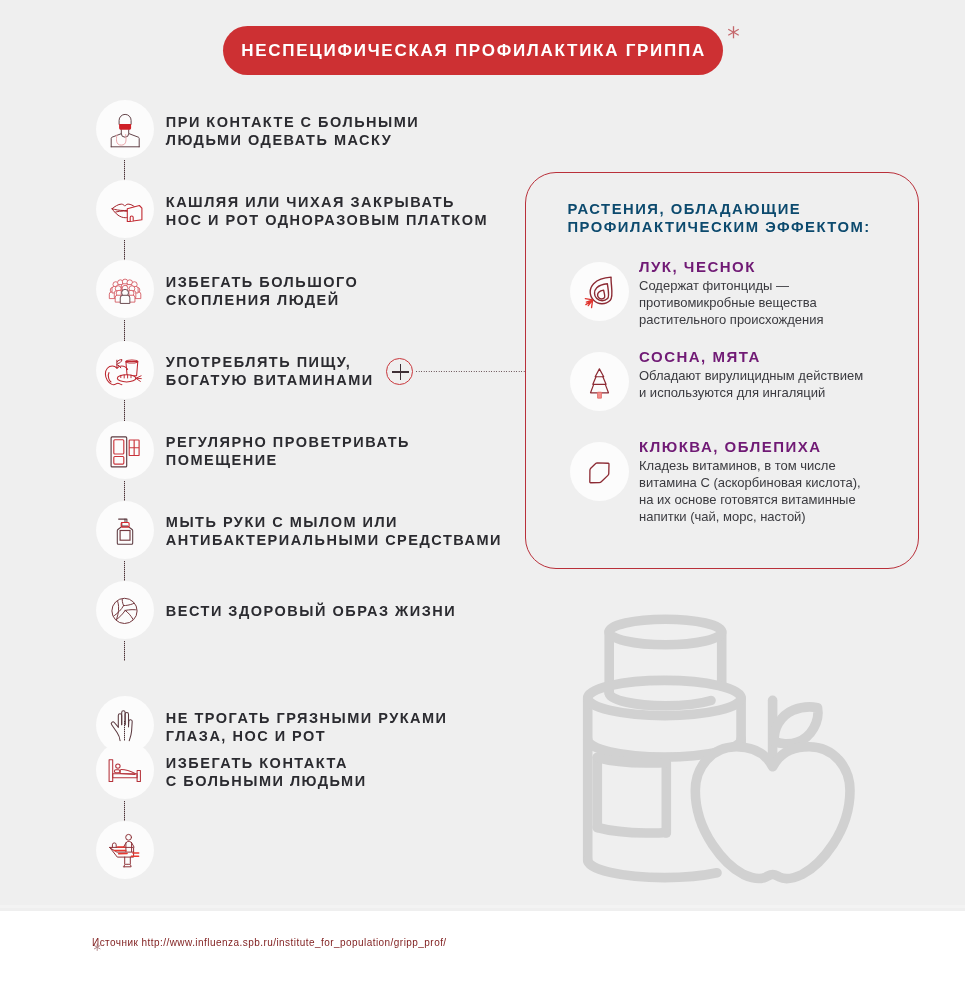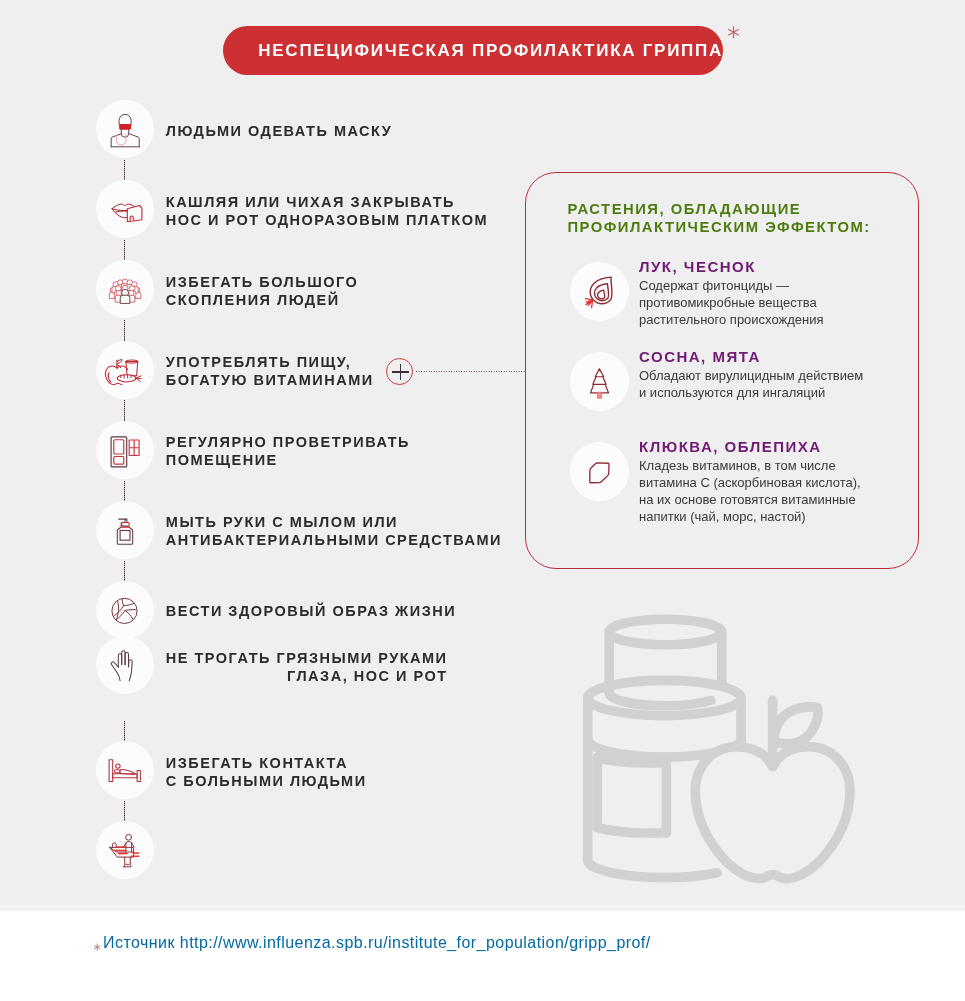--- a/index.html
+++ b/index.html
@@ -3,21 +3,21 @@
 <meta charset="utf-8">
 <title>Неспецифическая профилактика гриппа</title>
 <style>
   html,body{margin:0;padding:0;}
   body{width:965px;height:1001px;background:#efefef;font-family:"Liberation Sans",sans-serif;
        overflow:hidden;position:relative;-webkit-font-smoothing:antialiased;}
   .page{position:absolute;left:0;top:0;width:965px;height:1001px;}
 
   
   .title-pill{position:absolute;left:222.5px;top:26px;width:500.5px;height:49px;border-radius:24.5px;
-    background:#cd3033;display:flex;align-items:center;justify-content:flex-end;}
+    background:#cd3033;display:flex;align-items:center;justify-content:center;}
   .title-pill span{color:#ffffff;font-size:17px;font-weight:bold;letter-spacing:1.73px;white-space:nowrap;padding-left:1.73px;}
   .title-asterisk{position:absolute;left:725.5px;top:24.5px;width:15px;height:15px;}
 
   
   .steps{position:absolute;left:0;top:0;width:525px;height:1001px;}
   .step{position:absolute;left:0;width:525px;height:58px;}
   .step-circle{position:absolute;left:96px;top:0;width:58px;height:58px;border-radius:50%;background:#fcfcfc;}
   .step-circle svg{position:absolute;left:0;top:0;display:block;}
   .step-text{position:absolute;left:165.8px;top:1.6px;height:58px;display:flex;flex-direction:column;justify-content:center;}
   .step-text div{font-size:14.5px;font-weight:bold;letter-spacing:1.5px;color:#2b2b30;line-height:18.1px;white-space:nowrap;}
@@ -32,39 +32,39 @@
   .plus-badge i.h{left:5.4px;top:12.2px;width:16.2px;height:1.7px;}
   .plus-badge i.v{left:12.6px;top:5px;width:1.7px;height:16.2px;}
   .plus-line{position:absolute;left:415px;top:370.9px;height:1.4px;width:110px;
     background-image:linear-gradient(90deg,#4f3338 50%,rgba(255,255,255,0) 0%);
     background-position:top;background-size:2.5px 1.4px;background-repeat:repeat-x;}
 
   
   .panel{position:absolute;left:525px;top:172px;width:394px;height:397px;
     border:1.9px solid #b9303a;border-radius:31px;box-sizing:border-box;}
   .panel-heading{position:absolute;left:567.4px;top:200.1px;}
-  .panel-heading div{font-size:14.8px;font-weight:bold;letter-spacing:1.5px;color:#4d7c0f;
+  .panel-heading div{font-size:14.8px;font-weight:bold;letter-spacing:1.5px;color:#0c4a6e;
     line-height:18px;white-space:nowrap;}
   .pitem-circle{position:absolute;left:570px;width:59px;height:59px;border-radius:50%;background:#fcfcfc;}
   .pitem-circle svg{position:absolute;left:0;top:0;display:block;}
   .pitem-text{position:absolute;left:639px;}
   .pitem-title{font-size:15px;font-weight:bold;letter-spacing:1.5px;color:#701a75;
     line-height:18.2px;white-space:nowrap;}
   .pitem-body{font-size:13px;color:#3a3a3f;line-height:16.95px;white-space:nowrap;}
   .pitem-body:first-of-type{margin-top:0;}
   .pitem-title + .pitem-body{margin-top:1.6px;}
 
   
   .watermark{position:absolute;left:580px;top:599px;}
   .watermark svg{display:block;}
 
   
   .footer-band{position:absolute;left:0;top:910.5px;width:965px;height:90.5px;background:#ffffff;}
   .footer-rule{position:absolute;left:0;top:905px;width:965px;height:3px;background:#f3f3f3;}
-  .footer{position:absolute;left:103px;top:936px;font-size:16px;color:#0369a1;
+  .footer{position:absolute;left:92px;top:936px;font-size:10px;color:#7f1d1d;
     letter-spacing:0.45px;white-space:nowrap;line-height:13px;}
   .footer-ast{position:absolute;left:93.4px;top:937.4px;width:8.4px;height:8.4px;}
 </style>
 </head>
 <body>
 
 <div class="page">
 
   <div class="title-pill">
     <span>НЕСПЕЦИФИЧЕСКАЯ ПРОФИЛАКТИКА ГРИППА</span>
@@ -86,20 +86,21 @@
 <path d="M25.3 29.7v3.8a3.7 3.7 0 0 0 7.4 0v-3.8"></path>
 <path d="M15.2 46.8v-8.4c0-.5 .3-1 .8-1.2l9.3-3.5"></path>
 <path d="M43.2 46.8v-8.4c0-.5-.3-1-.8-1.2l-9.3-3.5"></path>
 <path d="M15.2 46.8h28"></path>
 </g>
 <path d="M23.1 24h12v3.9c0 1-.8 1.8-1.8 1.8h-8.4c-1 0-1.8-.8-1.8-1.8z" fill="#cf2027"></path>
 <path d="M20.8 34.9c-.3 2.5-.4 4.7-.2 6.2a4.7 4.7 0 0 0 9.3 0c.2-1.6 .1-4 -.2-6.6" fill="none" stroke="#eba6ab" stroke-width="1" stroke-linejoin="round" stroke-linecap="round"></path>
 </svg>
         </div>
         <div class="step-text">
+          <div>ПРИ КОНТАКТЕ С БОЛЬНЫМИ</div>
           <div>ЛЮДЬМИ ОДЕВАТЬ МАСКУ</div>
         </div>
       </div>
       <div class="connector" style="top: 160.1px; height: 20.7px;"></div>
       <div class="step" style="top: 180.3px; padding-left: 17px;">
         <div class="step-circle">
           <svg width="58" height="58" viewBox="0 0 58 58">
 <g fill="none" stroke="#a3222a" stroke-width="1" stroke-linejoin="round" stroke-linecap="round">
 <path d="M16.1 28.7c2.2-1.9 6.2-4.6 9.2-4.6 1.8 0 2.9 1.3 3.5 2 .7-.8 1.9-2 3.3-2 2.8 0 5.2 1.7 6.4 2.6"></path>
 <path d="M16.1 28.7c3.3 5.3 8.2 9 13.1 9 4 0 7.7-2.4 10.4-5.7"></path>
@@ -250,21 +251,21 @@
 <path d="M29.2 29.4c-2.5 3.8-6 7.3-9.8 9.9-2.4 1.7-5 3-7.3 3.8"></path>
 <path d="M29.2 29.4c4.5-.9 9.3-1 13.6-.3"></path>
 </g>
 </svg>
         </div>
         <div class="step-text">
           <div>ВЕСТИ ЗДОРОВЫЙ ОБРАЗ ЖИЗНИ</div>
         </div>
       </div>
       <div class="connector" style="top: 640.7px; height: 20.7px;"></div>
-      <div class="step" style="top: 636px; text-align: right;">
+      <div class="step" style="top: 696px;">
         <div class="step-circle">
           <svg width="58" height="58" viewBox="0 0 58 58">
 <g fill="none" stroke="#5c3a40" stroke-width="1.05" stroke-linejoin="round" stroke-linecap="round">
 <path d="M22.3 31.1V19.5a1.7 1.7 0 0 1 3.4 0v9.1"></path>
 <path d="M25.7 28.6V16.5a1.7 1.7 0 0 1 3.4 0v12.1"></path>
 <path d="M29.1 28.6V18.2a1.7 1.7 0 0 1 3.4 0v12.6"></path>
 <path d="M32.5 30.8l.3-5.5a1.7 1.7 0 0 1 3.4 .2l-.6 9.5c-.2 3.5-1.6 7.6-2.4 9.9"></path>
 <path d="M22.3 31.1l-4-4.6a1.7 1.7 0 0 0-2.6 2.2l5.5 8.1c1.8 2.6 2.6 5.3 2.9 8"></path>
 </g>
 </svg>

